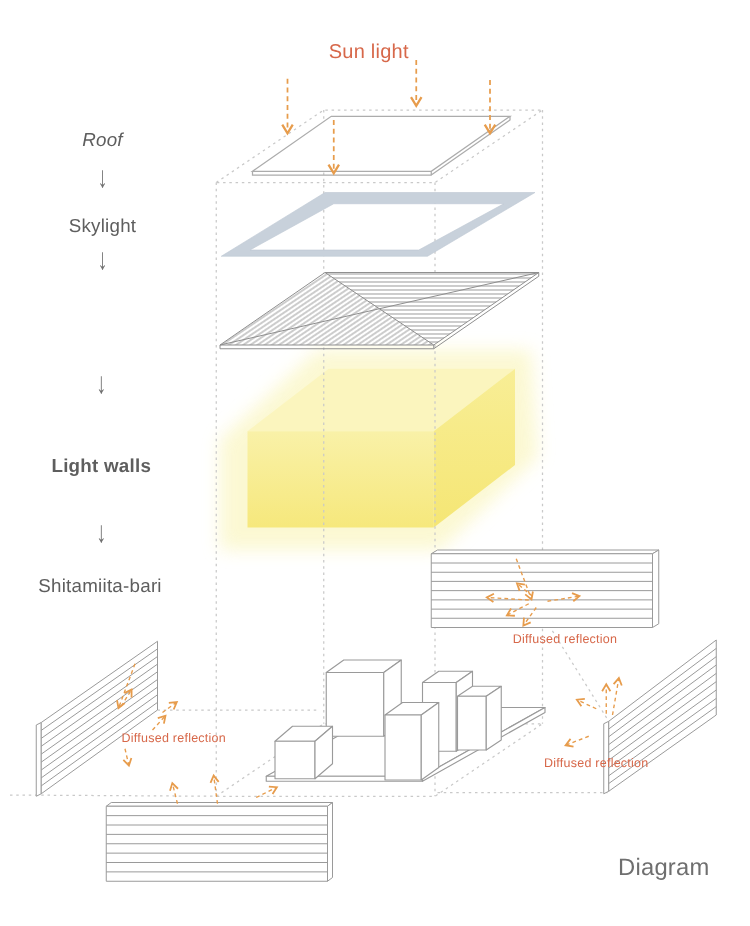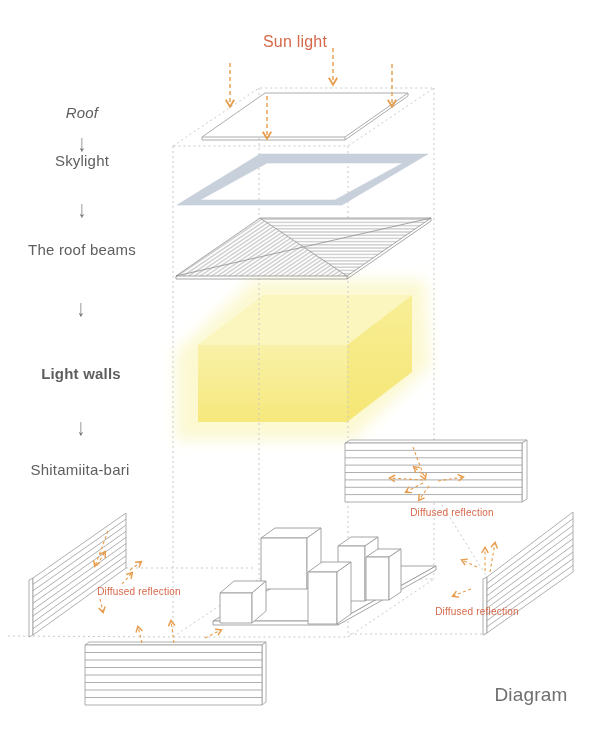--- a/index.html
+++ b/index.html
@@ -179,23 +179,22 @@
       <path marker-end="url(#ah)" d="M477,567 L462,560"></path>
       <path marker-end="url(#ah)" d="M471,589 L453,596"></path>
     </g>
   </g>
 </svg>
 
 <div class="lbl orange sun" style="left:295px;top:42px;">Sun light</div>
 
 <div class="lbl" style="left:82px;top:112px;font-style:italic;">Roof</div>
 <div class="flow-arrow" style="left:82px;top:143px;">↓</div>
-<div class="lbl" style="left:82px;top:160px;">Skylight</div>
+<div class="lbl" style="left:82px;top:181px;">Skylight</div>
 <div class="flow-arrow" style="left:82px;top:209px;">↓</div>
-<div class="lbl" style="left:82px;top:249px;">The roof beams</div>
 <div class="flow-arrow" style="left:81px;top:308px;">↓</div>
 <div class="lbl" style="left:81px;top:373px;font-weight:bold;">Light walls</div>
 <div class="flow-arrow" style="left:81px;top:427px;">↓</div>
 <div class="lbl" style="left:80px;top:469px;">Shitamiita-bari</div>
 
 <div class="lbl orange refl" style="left:452px;top:512px;">Diffused reflection</div>
 <div class="lbl orange refl" style="left:139px;top:591px;">Diffused reflection</div>
 <div class="lbl orange refl" style="left:477px;top:611px;">Diffused reflection</div>
 
 <div class="lbl caption" style="left:531px;top:695px;">Diagram</div>

